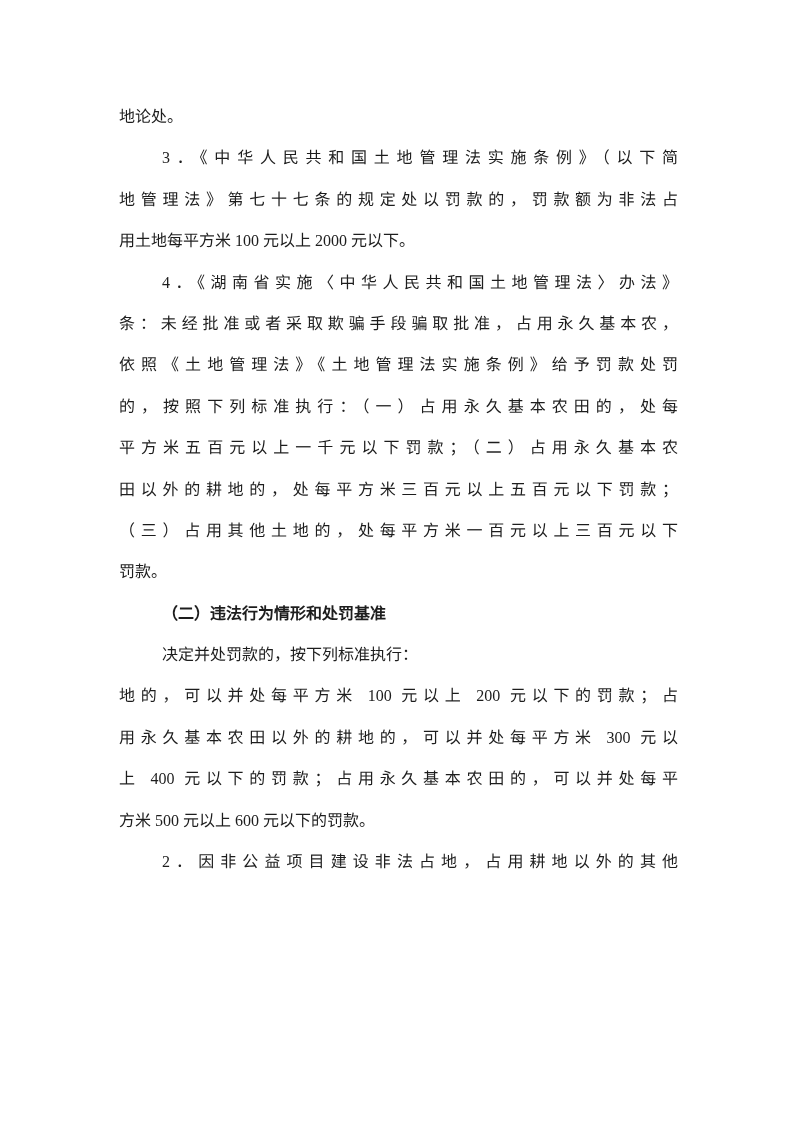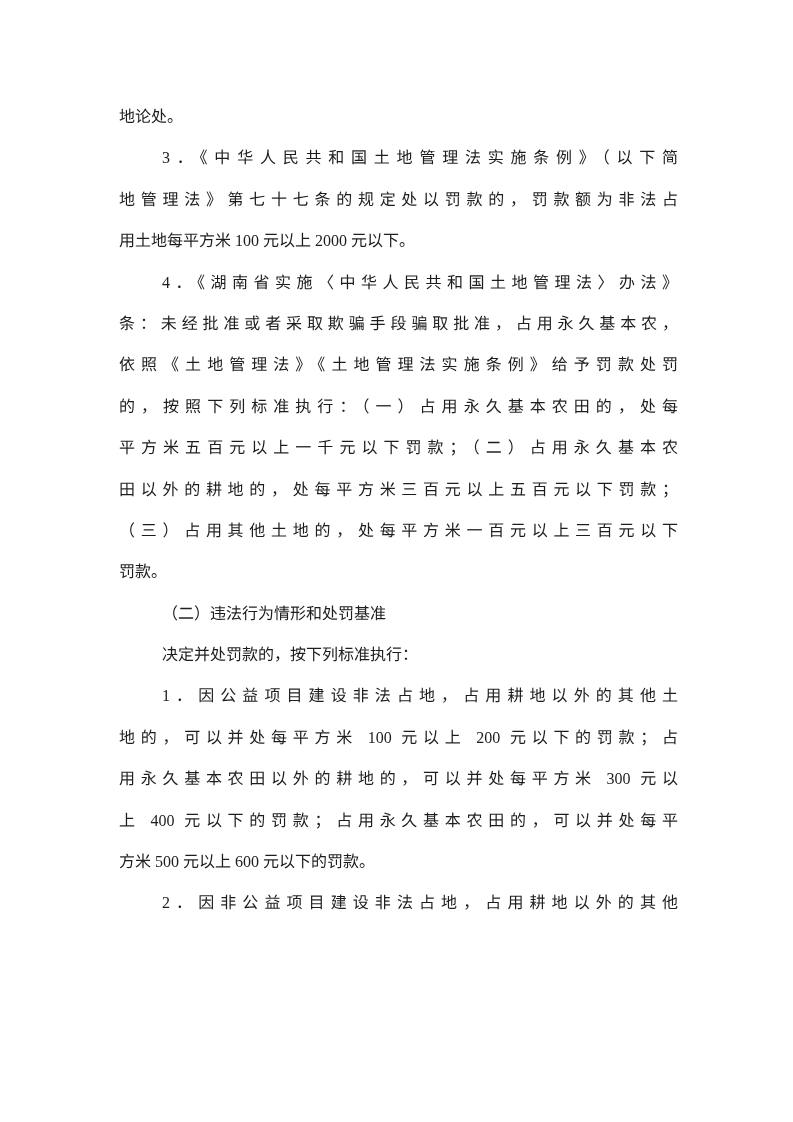--- a/index.html
+++ b/index.html
@@ -30,21 +30,21 @@
     word-break: keep-all;
   }
   .line.j {
     text-align: justify;
     text-align-last: justify;
   }
   .line.indent {
     padding-left: 43px;
   }
   .line.bold {
-    font-weight: normal;
+    font-weight: bold;
   }
 </style>
 </head>
 <body>
 
 <div class="page">
   <div class="doc-body">
       <div class="line">地论处。</div>
       <div class="line j indent">3．《中华人民共和国土地管理法实施条例》（以下简</div>
       <div class="line j">地管理法》第七十七条的规定处以罚款的，罚款额为非法占</div>
@@ -52,20 +52,19 @@
       <div class="line j indent">4．《湖南省实施〈中华人民共和国土地管理法〉办法》</div>
       <div class="line j">条：未经批准或者采取欺骗手段骗取批准，占用永久基本农，</div>
       <div class="line j">依照《土地管理法》《土地管理法实施条例》给予罚款处罚</div>
       <div class="line j">的，按照下列标准执行：（一）占用永久基本农田的，处每</div>
       <div class="line j">平方米五百元以上一千元以下罚款；（二）占用永久基本农</div>
       <div class="line j">田以外的耕地的，处每平方米三百元以上五百元以下罚款；</div>
       <div class="line j">（三）占用其他土地的，处每平方米一百元以上三百元以下</div>
       <div class="line">罚款。</div>
       <div class="line indent bold">（二）违法行为情形和处罚基准</div>
       <div class="line indent">决定并处罚款的，按下列标准执行：</div>
-      <div class="line j indent">1．因公益项目建设非法占地，占用耕地以外的其他土</div>
       <div class="line j">地的，可以并处每平方米 100 元以上 200 元以下的罚款；占</div>
       <div class="line j">用永久基本农田以外的耕地的，可以并处每平方米 300 元以</div>
       <div class="line j">上 400 元以下的罚款；占用永久基本农田的，可以并处每平</div>
       <div class="line">方米 500 元以上 600 元以下的罚款。</div>
       <div class="line j indent">2．因非公益项目建设非法占地，占用耕地以外的其他</div>
     </div>
 </div>
 
 </body></html>

